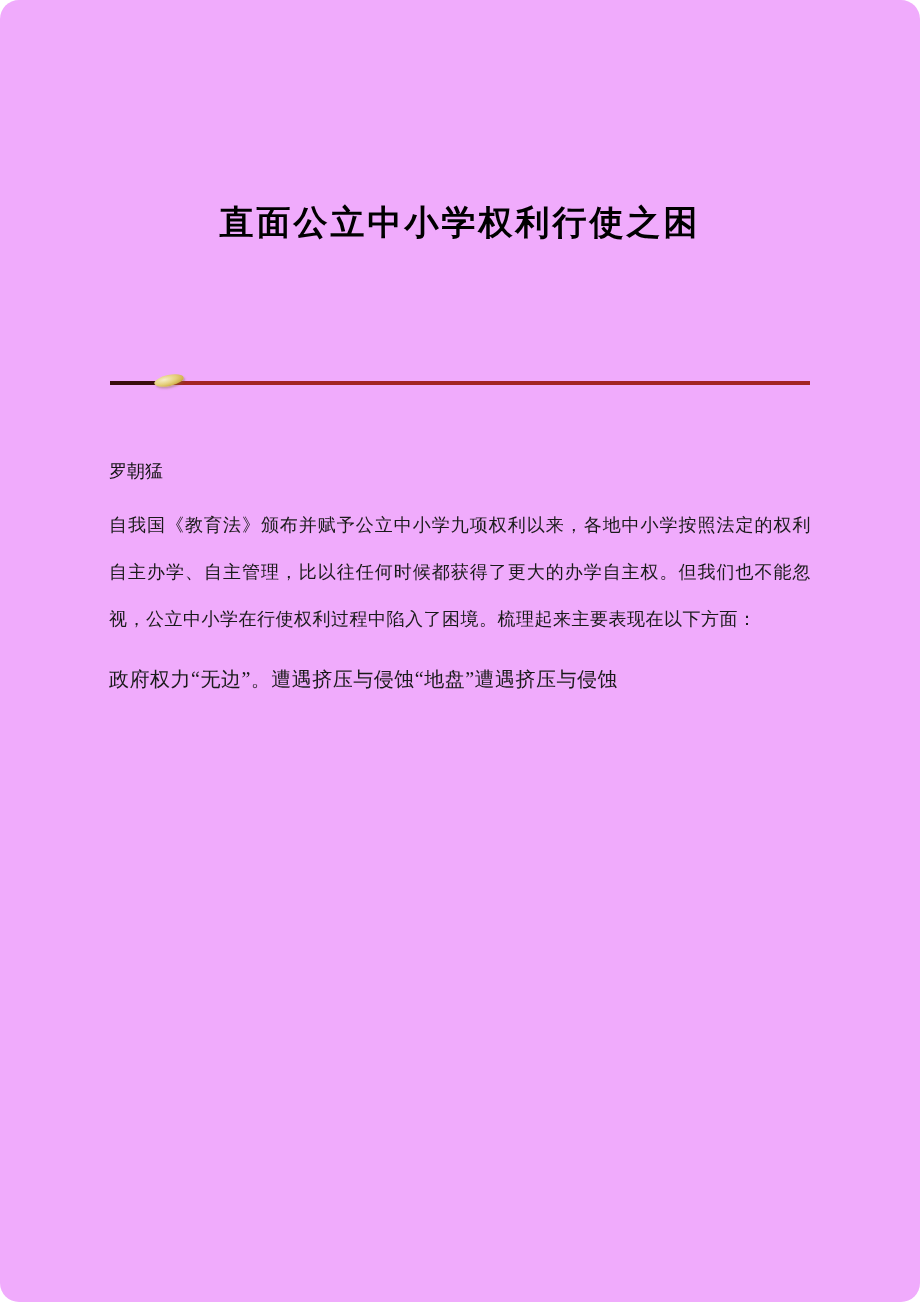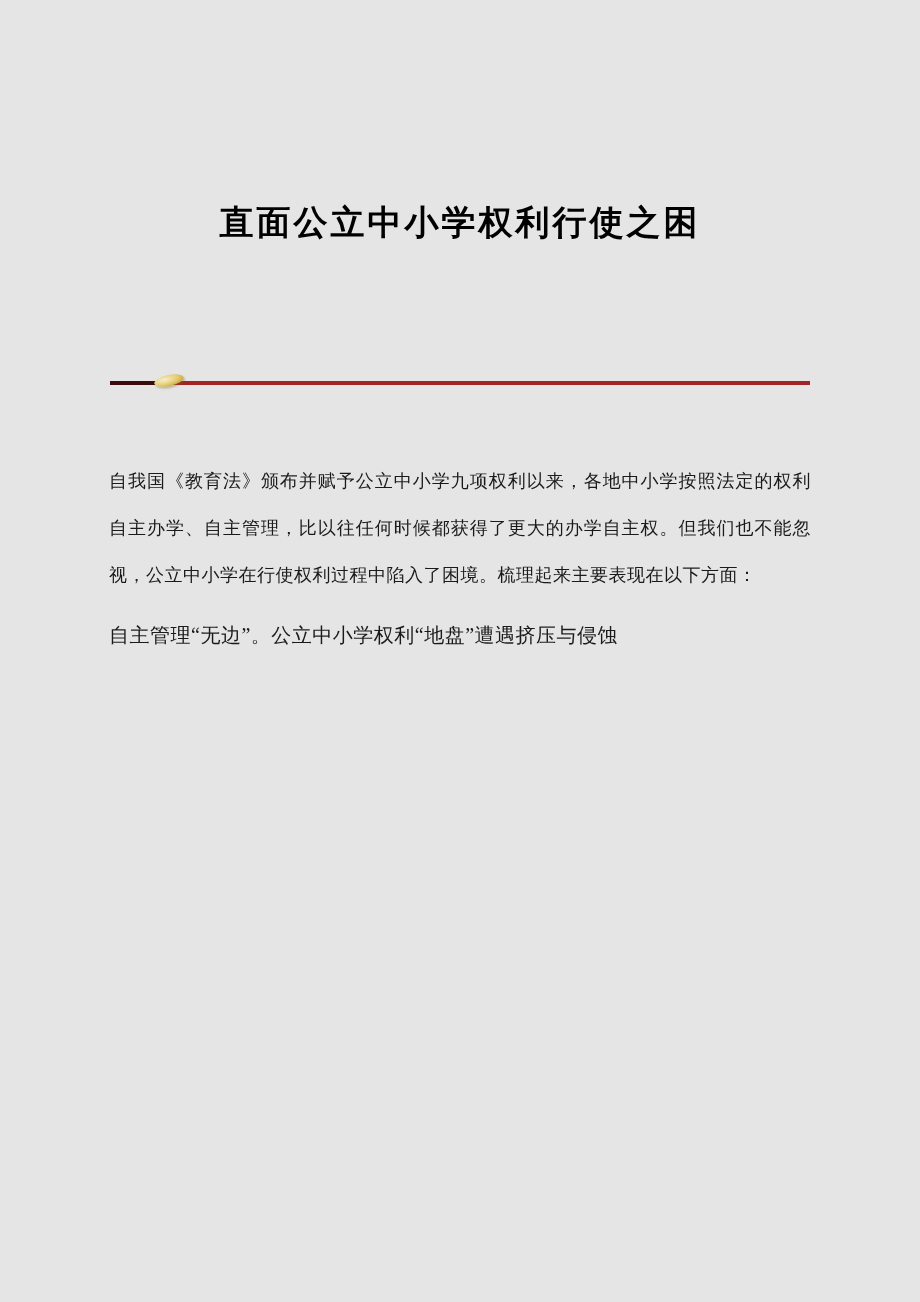--- a/index.html
+++ b/index.html
@@ -5,25 +5,26 @@
   html, body {
     margin: 0;
     padding: 0;
     background: #ffffff;
   }
   .page {
     position: relative;
     width: 920px;
     height: 1302px;
     margin: 0 auto;
-    background: #e5e5e5;
+    background: #f0abfc;
     overflow: hidden;
     font-family: "Liberation Serif", "DejaVu Serif", serif;
     color: #1a1a1a;
     box-sizing: border-box;
+    border-radius: 19px;
   }
   .doc-title {
     margin: 0;
     padding-top: 198px;
     text-align: center;
     font-size: 34px;
     font-weight: bold;
     letter-spacing: 3px;
     color: #000000;
     line-height: 50px;
@@ -96,21 +97,22 @@
 
   <h1 class="doc-title">直面公立中小学权利行使之困</h1>
 
   <div class="divider">
     <span class="seg-dark"></span>
     <span class="seg-red"></span>
     <span class="ornament"></span>
   </div>
 
   <div class="body-text">
+    <p class="author">罗朝猛</p>
 
     <p class="para">自我国《教育法》颁布并赋予公立中小学九项权利以来，各地中小学按照法定的权利自主办学、自主管理，比以往任何时候都获得了更大的办学自主权。但我们也不能忽视，公立中小学在行使权利过程中陷入了困境。梳理起来主要表现在以下方面：</p>
 
-    <p class="section-heading">自主管理“无边”。公立中小学权利“地盘”遭遇挤压与侵蚀</p>
+    <p class="section-heading">政府权力“无边”。遭遇挤压与侵蚀“地盘”遭遇挤压与侵蚀</p>
 
 
   </div>
 
 </div>
 
 </body></html>

